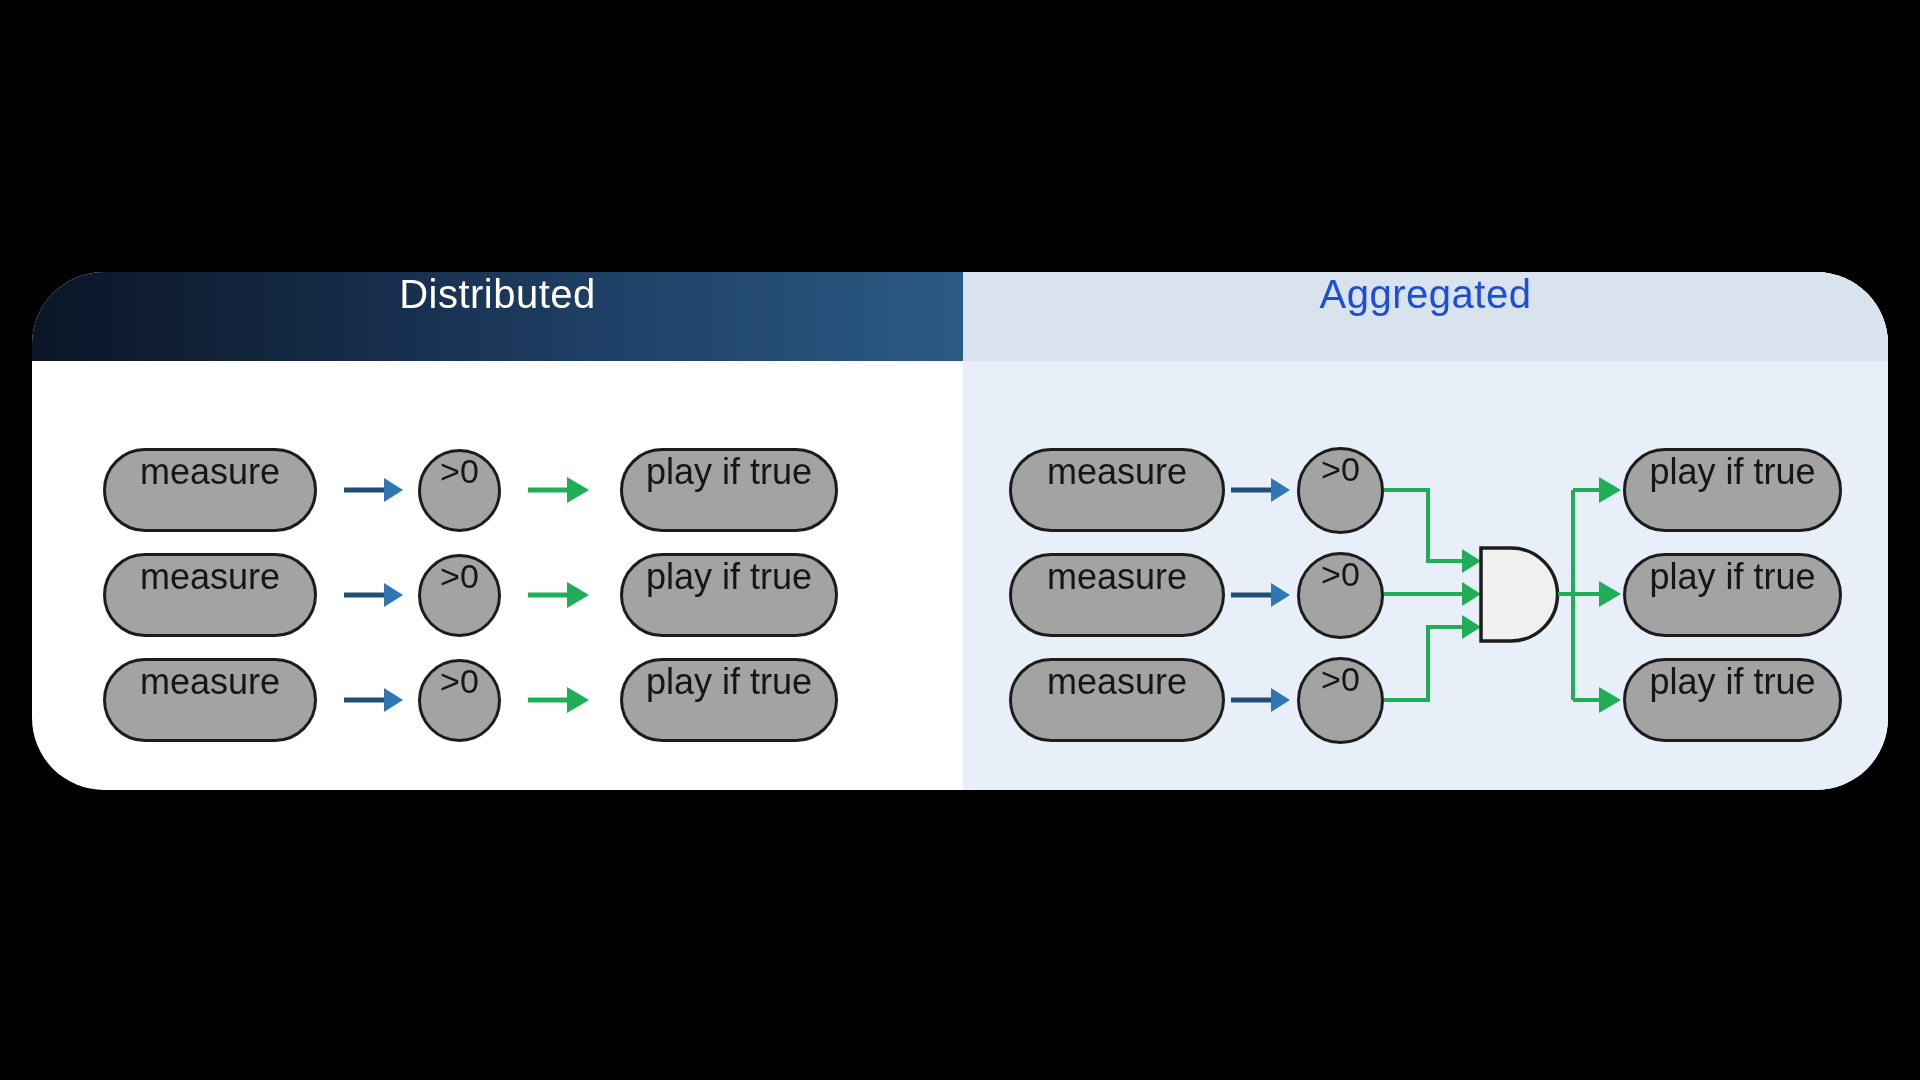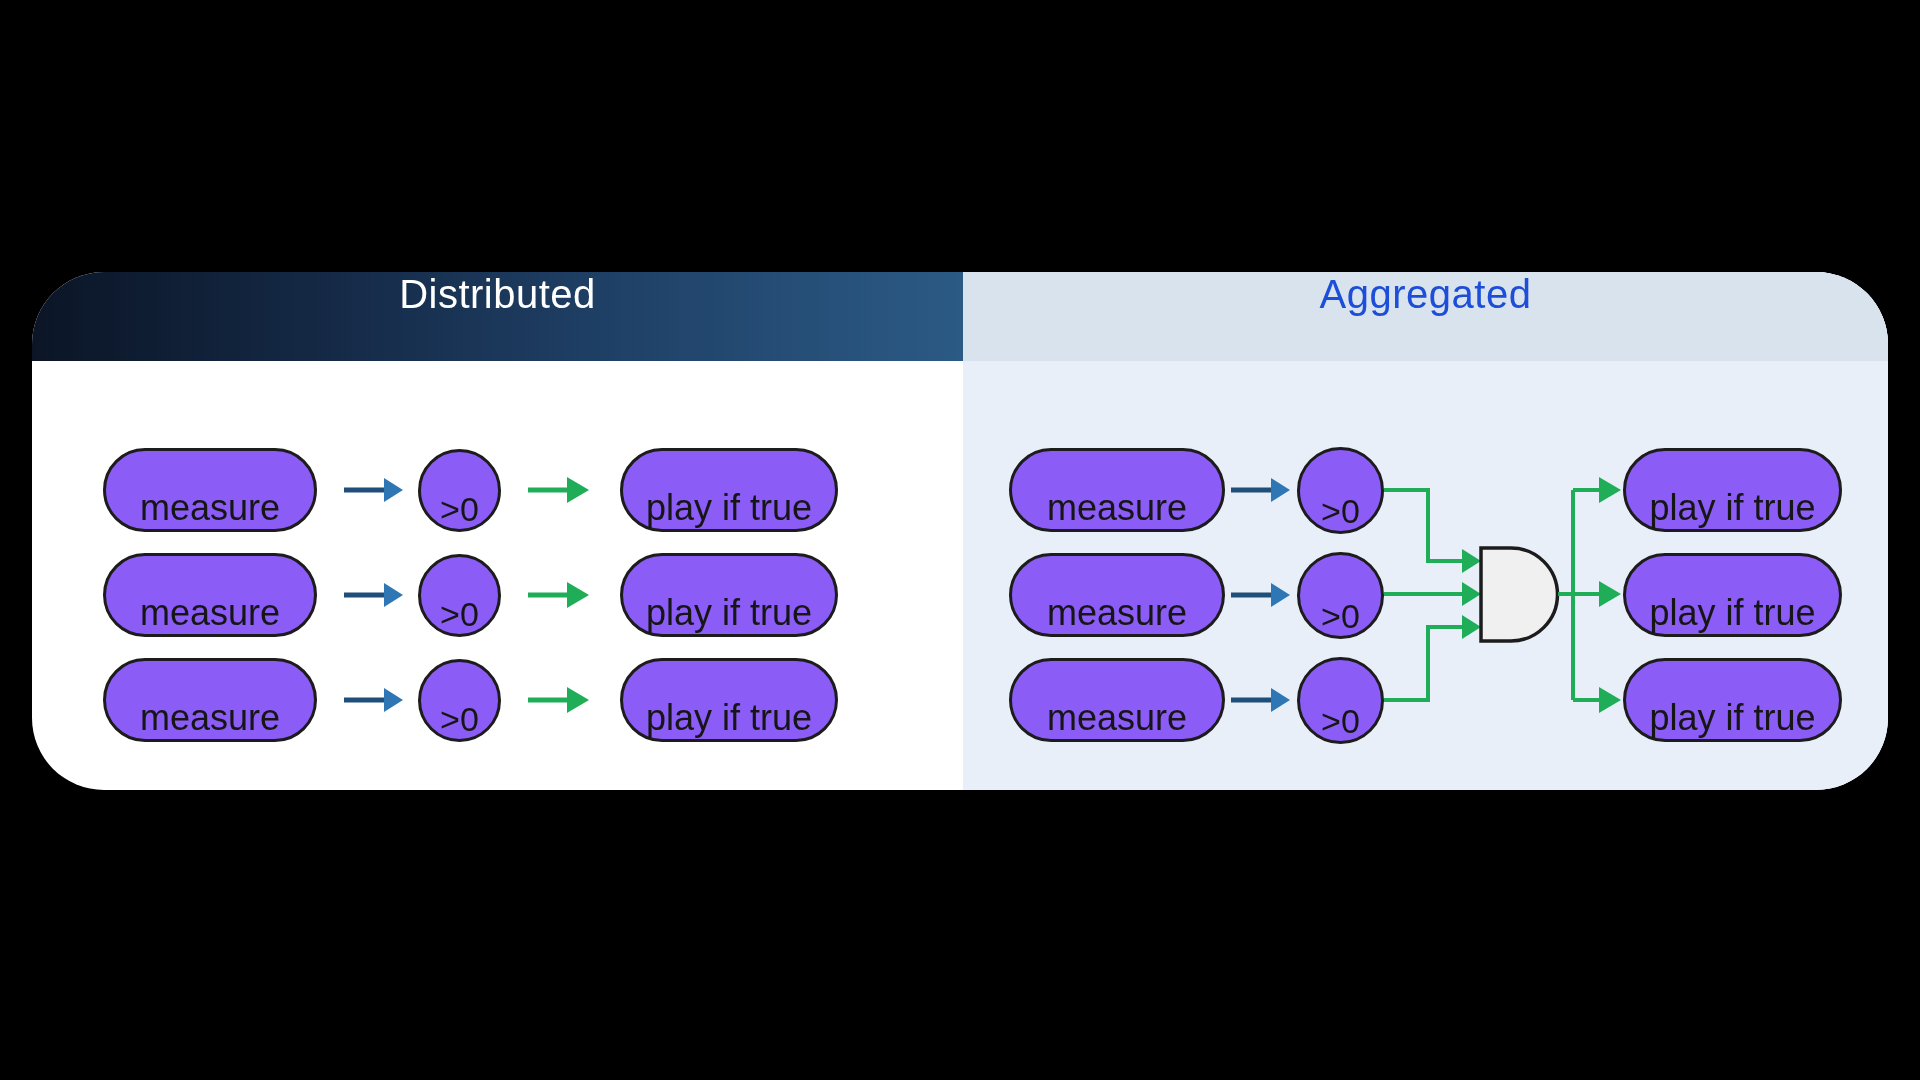--- a/index.html
+++ b/index.html
@@ -28,22 +28,22 @@
     color:#ffffff;
   }
   .hdr-light{
     left:931px;width:925px;
     background:#d9e3ee;
     color:#1d4ed8;
   }
   svg.wires{position:absolute;left:0;top:0;width:1856px;height:518px;z-index:1;}
   .node{
     position:absolute;z-index:2;
-    background:#8b5cf6;border:3px solid #1c1c1c;
-    display:flex;align-items:flex-end;justify-content:center;
+    background:#a3a3a3;border:3px solid #1c1c1c;
+    display:flex;align-items:flex-start;justify-content:center;
     color:#161616;font-size:36px;box-sizing:border-box;
   }
   .pill{border-radius:44px;height:84px;}
   .round{border-radius:50%;font-size:34px;}
 </style>
 </head>
 <body>
 
 <div class="card">
 

